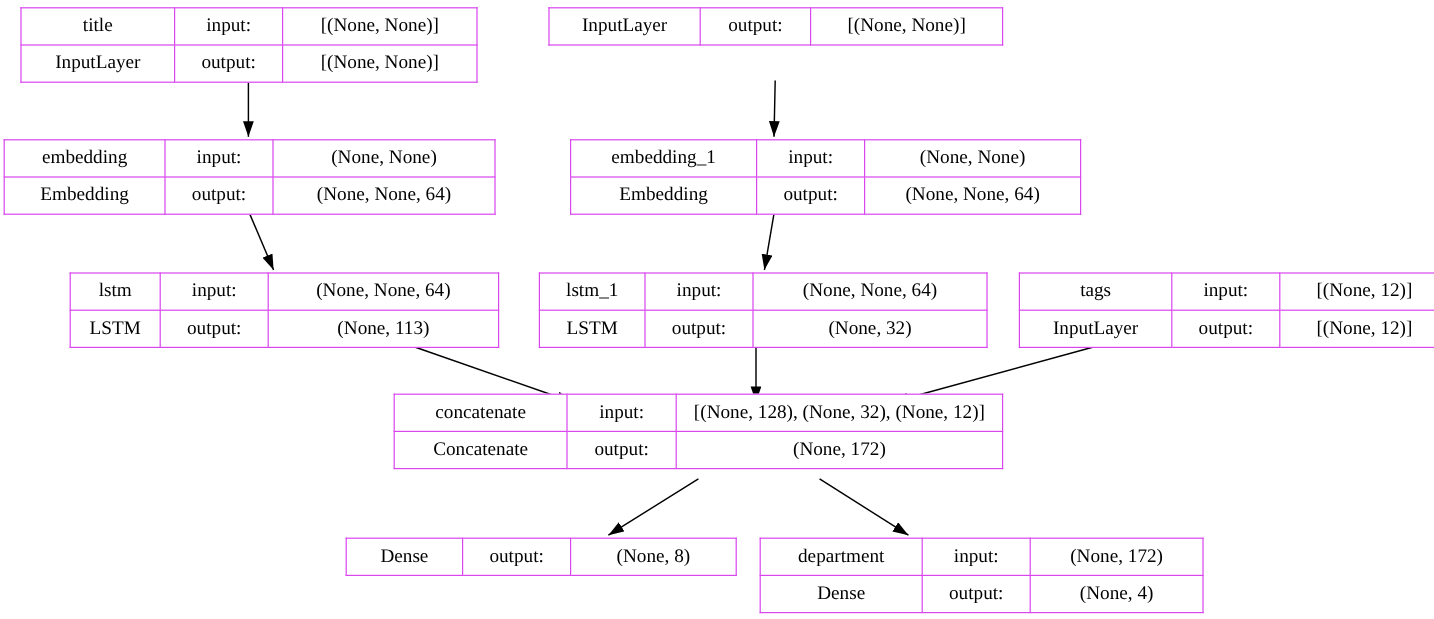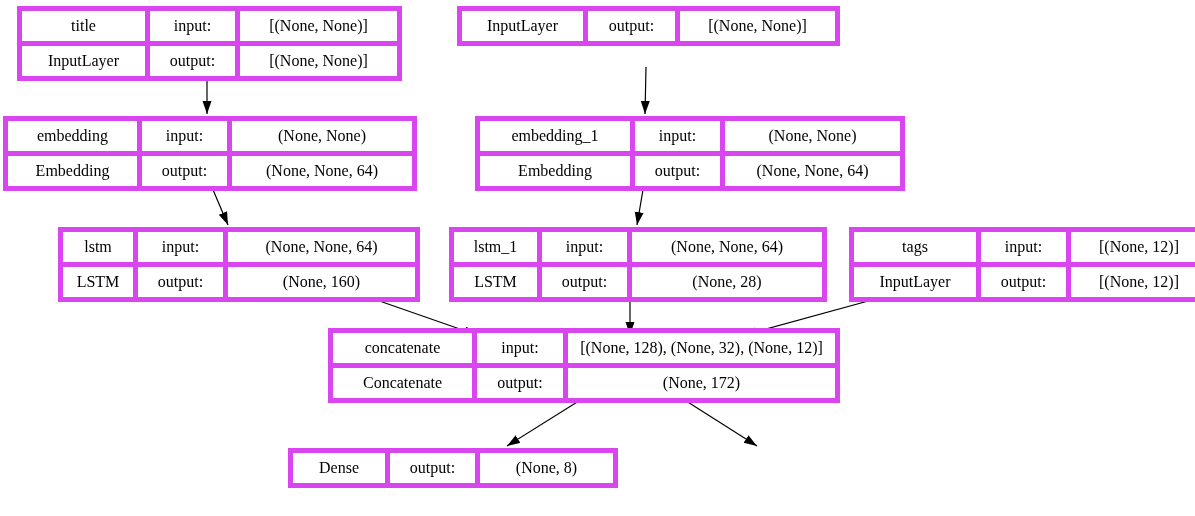--- a/index.html
+++ b/index.html
@@ -23,21 +23,21 @@
     top: 0;
     pointer-events: none;
   }
   table.node {
     position: absolute;
     border-collapse: collapse;
     table-layout: fixed;
     background: #ffffff;
   }
   table.node td {
-    border: 5px solid #d946ef;
+    border: 1px solid #d946ef;
     height: 30px;
     text-align: center;
     vertical-align: middle;
     padding: 0 2px;
     white-space: nowrap;
   }
   line.edge {
     stroke: #000000;
     stroke-width: 1.2;
   }
@@ -147,41 +147,41 @@
       </colgroup>
     <tbody>
         <tr>
       <td>lstm</td>
       <td>input:</td>
       <td>(None, None, 64)</td>
     </tr>
     <tr>
       <td>LSTM</td>
       <td>output:</td>
-      <td>(None, 160)</td>
+      <td>(None, 113)</td>
     </tr>
   </tbody>
     </table>
 
   <table class="node" style="left:449px; top:227px; width:373px;">
     <colgroup>
         <col style="width:88px">
         <col style="width:90px">
         <col style="width:195px">
       </colgroup>
     <tbody>
         <tr>
       <td>lstm_1</td>
       <td>input:</td>
       <td>(None, None, 64)</td>
     </tr>
     <tr>
       <td>LSTM</td>
       <td>output:</td>
-      <td>(None, 28)</td>
+      <td>(None, 32)</td>
     </tr>
   </tbody>
     </table>
 
   <table class="node" style="left:849px; top:227px; width:358px;">
     <colgroup>
         <col style="width:127px">
         <col style="width:90px">
         <col style="width:141px">
       </colgroup>
@@ -227,14 +227,33 @@
       </colgroup>
     <tbody>
     <tr>
       <td>Dense</td>
       <td>output:</td>
       <td>(None, 8)</td>
     </tr>
   </tbody>
     </table>
 
+  <table class="node" style="left:633px; top:448px; width:369px;">
+    <colgroup>
+        <col style="width:135px">
+        <col style="width:90px">
+        <col style="width:144px">
+      </colgroup>
+    <tbody>
+        <tr>
+      <td>department</td>
+      <td>input:</td>
+      <td>(None, 172)</td>
+    </tr>
+    <tr>
+      <td>Dense</td>
+      <td>output:</td>
+      <td>(None, 4)</td>
+    </tr>
+  </tbody>
+    </table>
 
 </div>
 
 </body></html>

